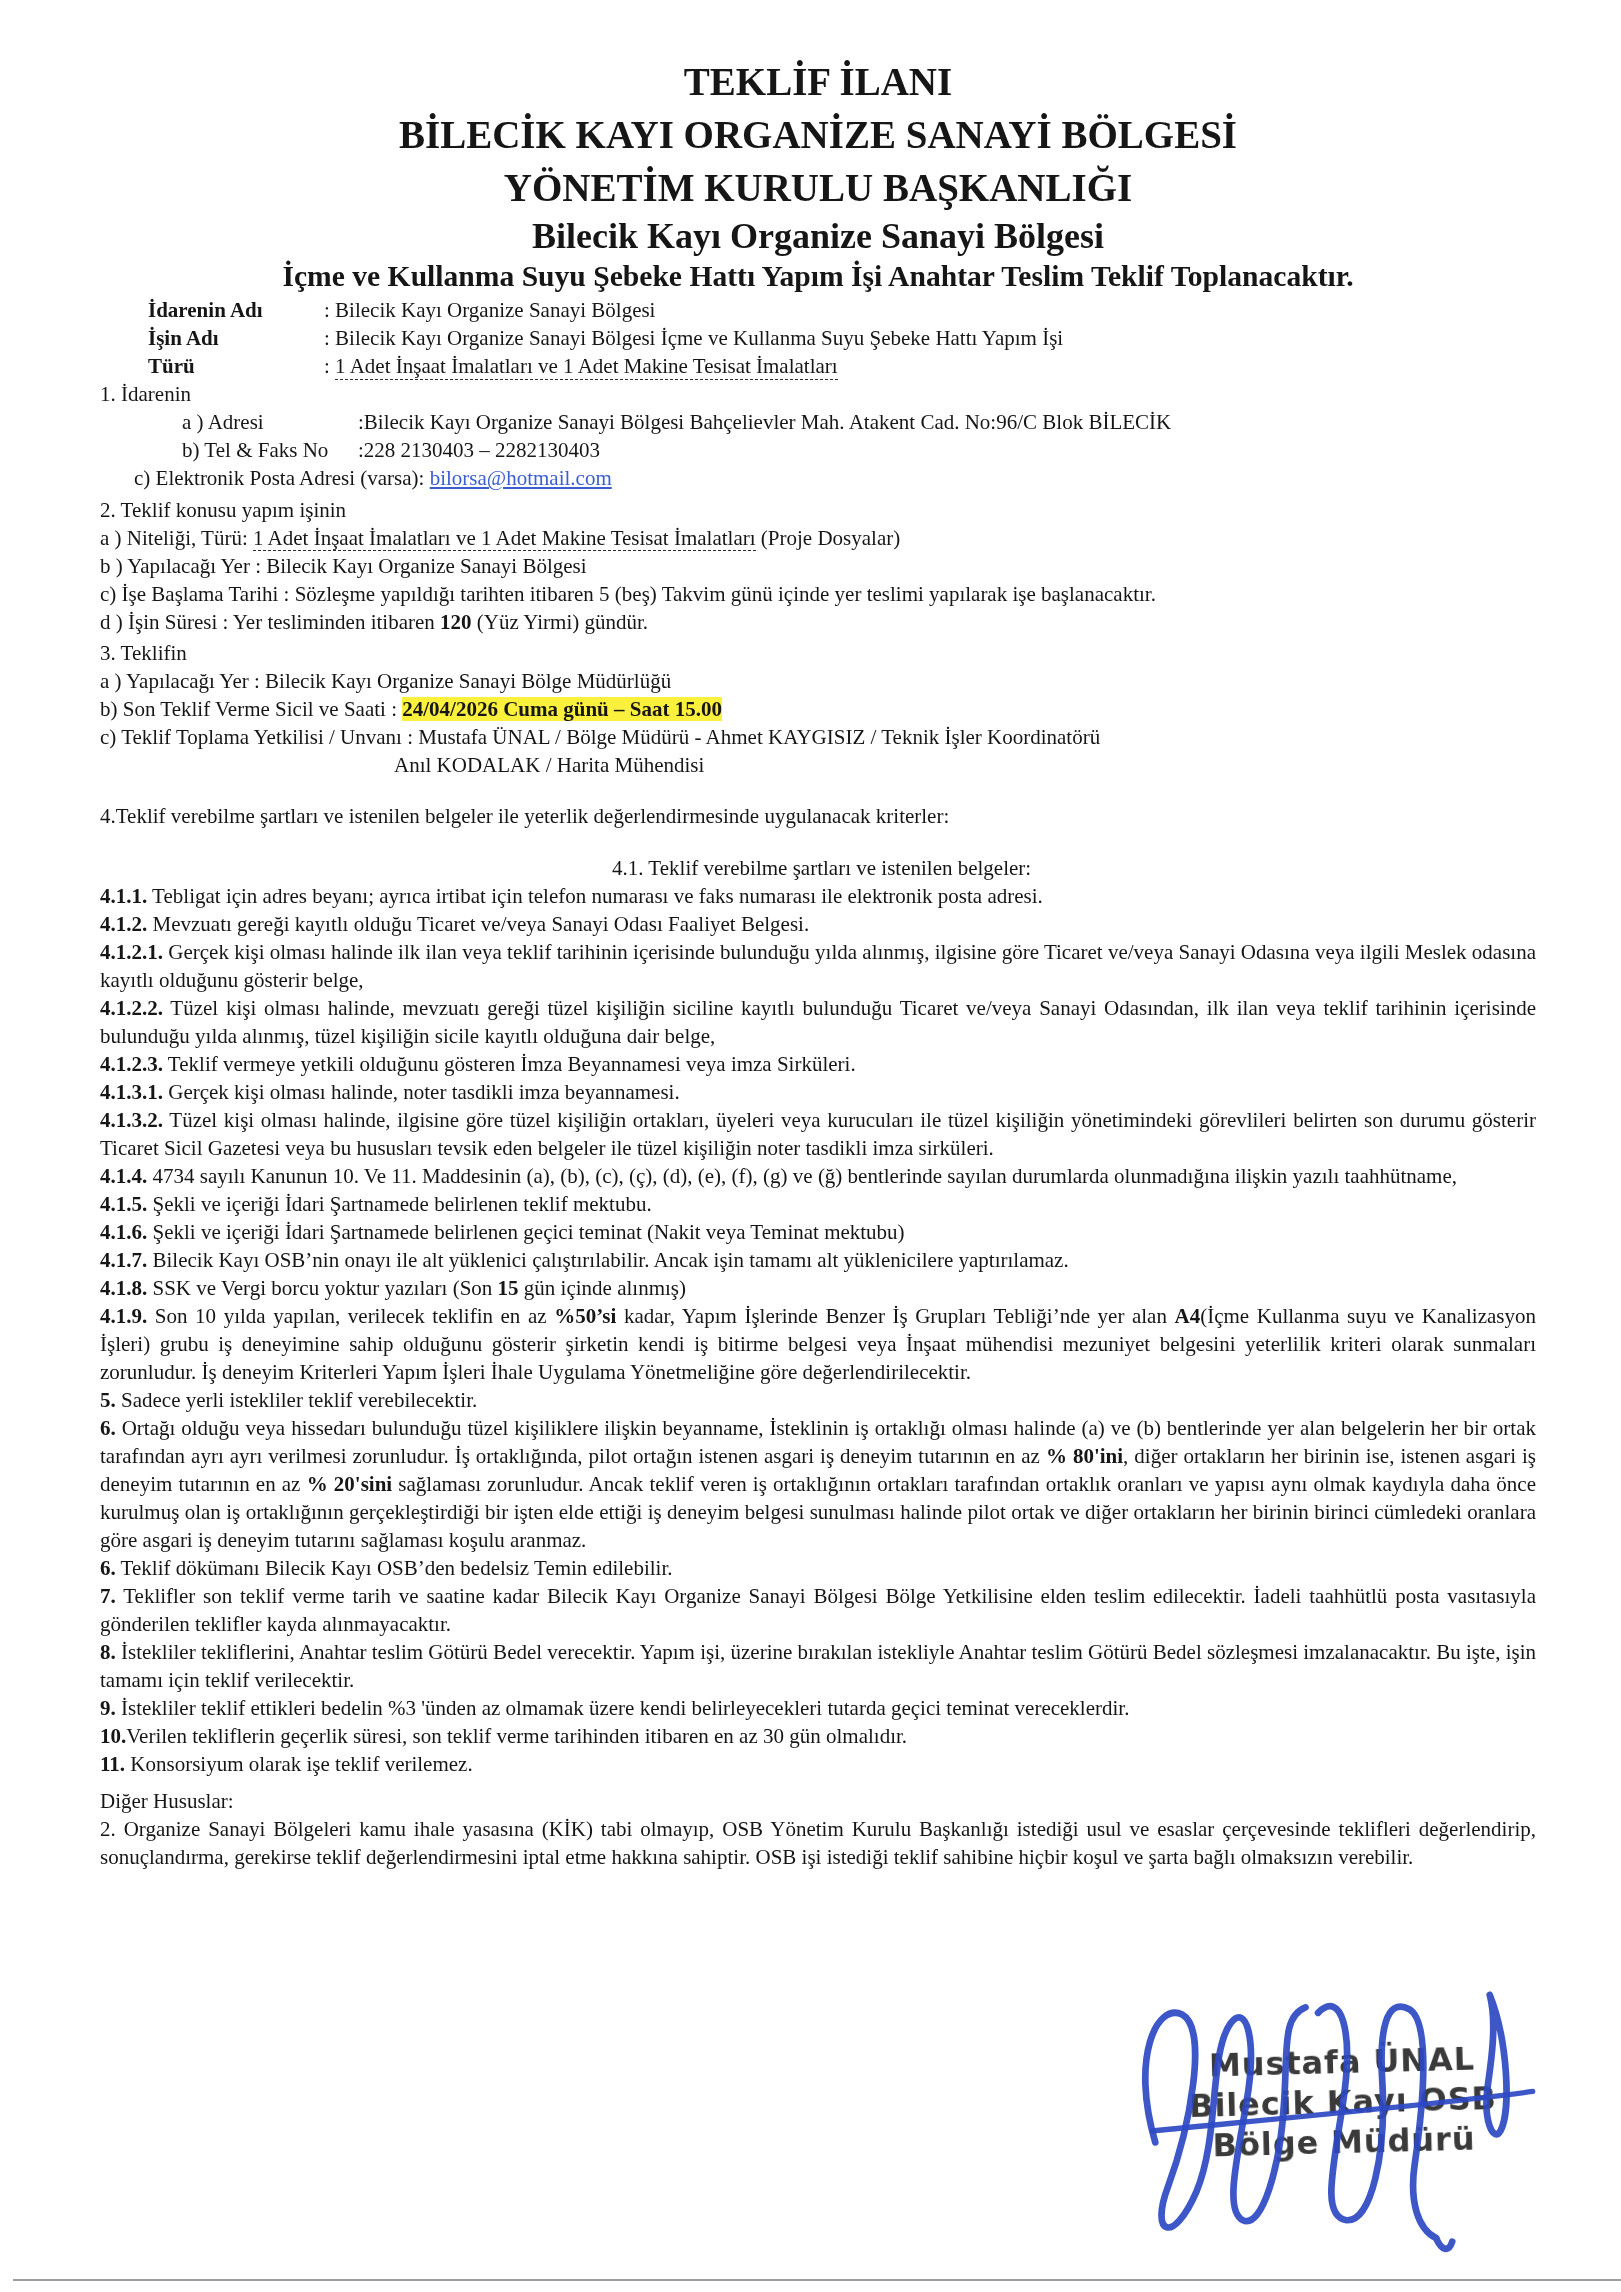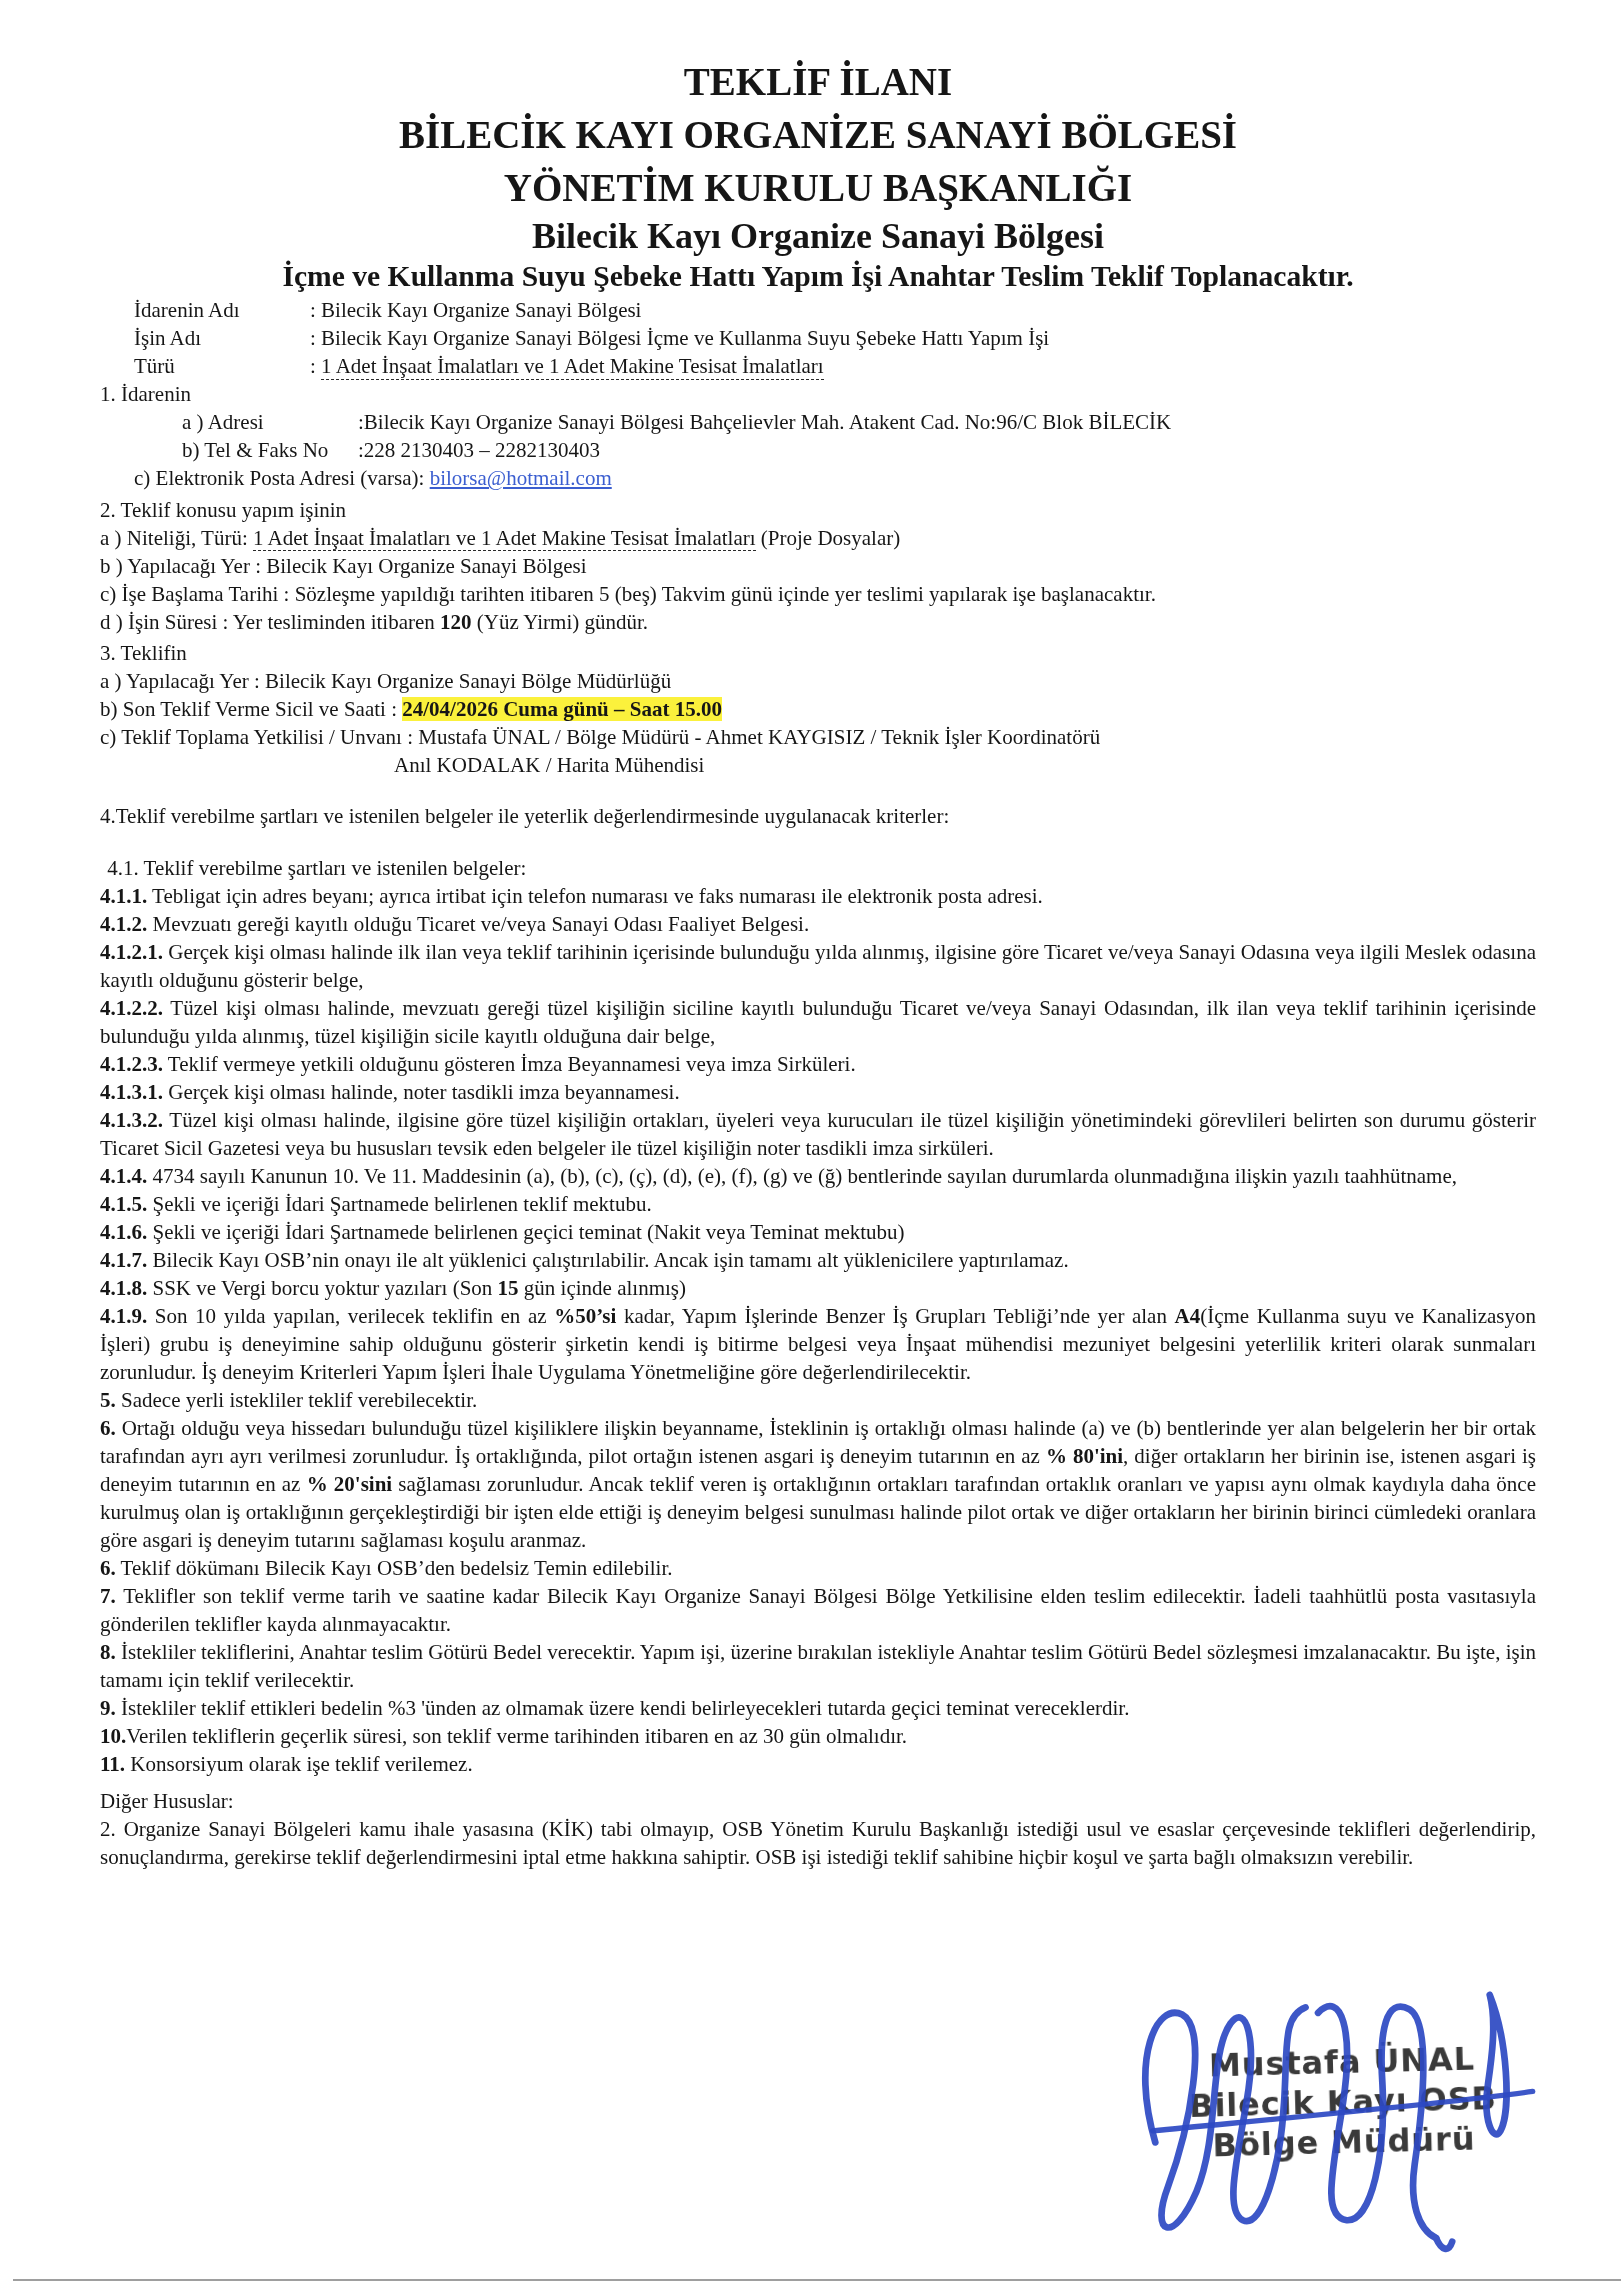--- a/index.html
+++ b/index.html
@@ -10,30 +10,30 @@
   }
   .page{position:absolute;inset:0;padding:52px 86px 0 100px;box-sizing:border-box;}
   p{margin:0;font-size:21px;line-height:28px;}
   .just{text-align:justify;}
   .b{font-weight:bold;}
   .hdr{text-align:center;font-weight:bold;}
   .hdr .big{font-size:39px;line-height:47px;margin:6px;}
   .hdr .med{font-size:36px;line-height:39px;margin:0;}
   .hdr .med2{font-size:29.6px;line-height:40px;margin:0;}
   .info-row{display:flex;padding-left:34px;}
-  .info-label{flex:0 0 176px;font-weight:normal;}
+  .info-label{flex:0 0 176px;font-weight:bold;margin-left:14px;}
   .sub-row{display:flex;padding-left:34px;}
   .sub-label{flex:0 0 176px;margin-left:48px;}
   .dash{border-bottom:1.8px dashed #2a2a2a;padding-bottom:0.9px;}
   .hl{background:#fbf13c;font-weight:bold;}
   .link{color:#3b5ed0;text-decoration:underline;cursor:pointer;}
   .heading{font-weight:normal;}
   .cont-center{margin-left:294px;}
   .mt4{margin-top:3.6px;} .mt10{margin-top:9px;} .mt25{margin-top:22.4px;} .mt27{margin-top:24px;}
-  .ind8{padding-left:7.2px;}
+  .ind8{padding-left:7.2px;text-align:center;}
   .stamp{
     position:absolute;left:1164px;top:2042px;width:358px;text-align:center;
     color:#3a3a3a;font-family:"DejaVu Sans","Liberation Sans",sans-serif;font-weight:bold;
     transform:rotate(-1.5deg);letter-spacing:0.9px;filter:blur(0.4px);
   }
   .stamp p{font-size:32px;line-height:40px;}
   .sig{position:absolute;left:1103px;top:1977px;width:448px;height:279px;}
   .scan-line{position:absolute;left:12.5px;right:0;top:2279px;height:1.8px;background:#8d8d8d;opacity:.85;}
 </style>
 </head>

